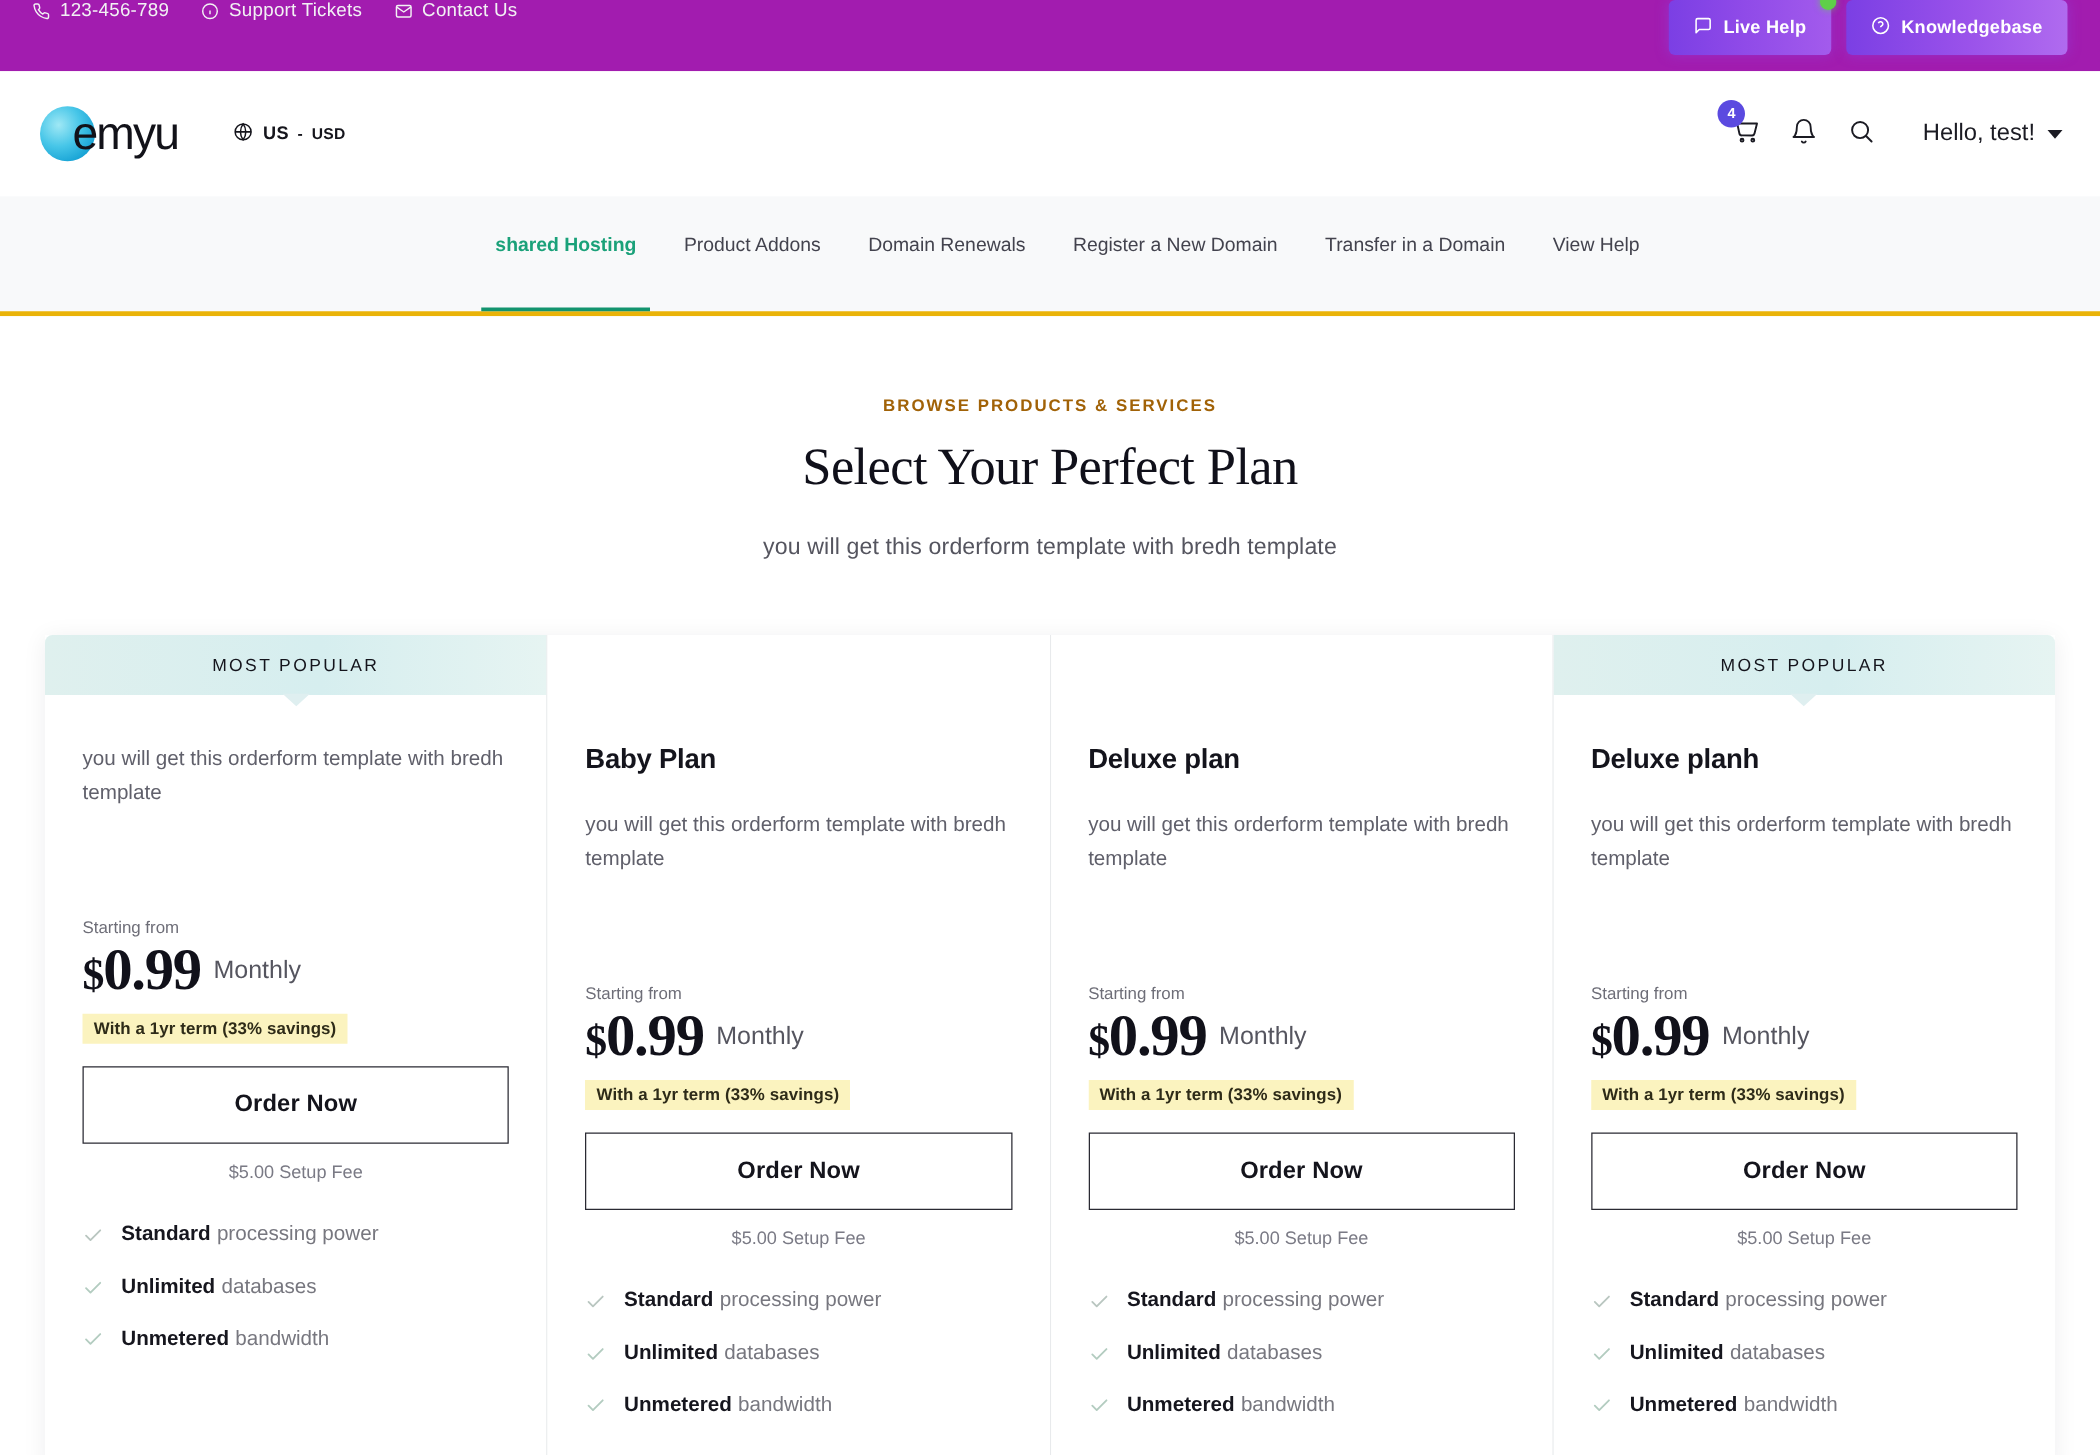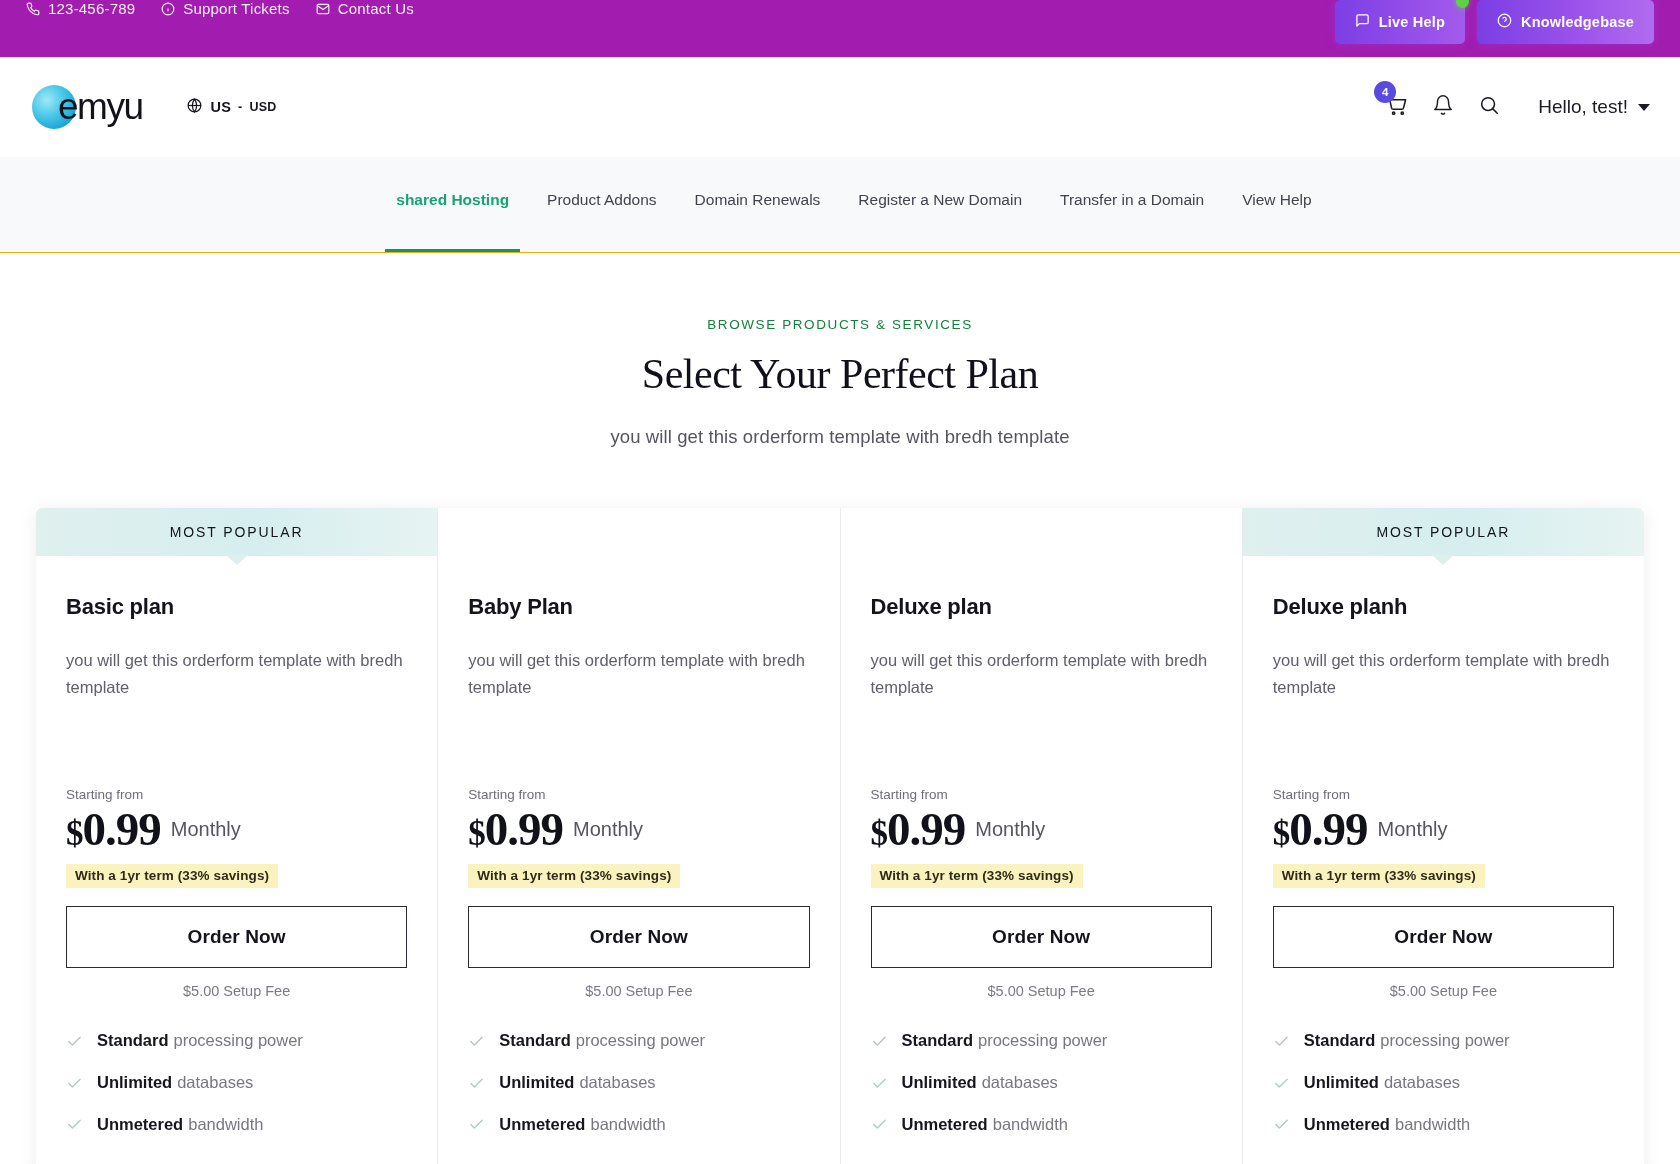--- a/index.html
+++ b/index.html
@@ -117,21 +117,21 @@
   }
 
   
   .subnav {
     background: #f8f9fa;
     height: 96px;
     display: flex;
     align-items: flex-end;
     justify-content: center;
     gap: 0;
-    border-bottom: 1px solid #eab308;
+    border-bottom: 4px solid #eab308;
     padding-left: 28px;
   }
   .subnav-inner { display: flex; align-items: flex-start; }
   .subtab {
     font-size: 15.5px;
     color: #43434e;
     padding: 34px 19px 0 19px;
     height: 95px;
     cursor: pointer;
     position: relative;
@@ -146,23 +146,23 @@
     position: absolute;
     left: 8px; right: 8px; bottom: 0;
     height: 3px;
     background: #13946e;
   }
 
   
   .hero { text-align: center; padding: 64px 0 60px; background: #fff; }
   .eyebrow {
     font-size: 13.5px;
-    font-weight: 400;
+    font-weight: 700;
     letter-spacing: 1.6px;
-    color: #15803d;
+    color: #a16207;
     margin-bottom: 18px;
   }
   .hero-title {
     font-family: "Liberation Serif", "DejaVu Serif", serif;
     font-size: 42px;
     font-weight: 400;
     letter-spacing: -.5px;
     color: #10101a;
     margin-bottom: 28px;
   }
@@ -426,21 +426,20 @@
   <div class="eyebrow">BROWSE PRODUCTS &amp; SERVICES</div>
   <h1 class="hero-title">Select Your Perfect Plan</h1>
   <div class="hero-sub">you will get this orderform template with bredh template</div>
 </div>
 
 <div class="pricing">
 
   <div class="card">
     <div class="banner popular">MOST POPULAR</div>
     <div class="card-body">
-      <div class="plan-name">Basic plan</div>
       <div class="plan-desc">you will get this orderform template with bredh template</div>
       <div class="starting">Starting from</div>
       <div class="price-row">
         <div class="price"><span class="cur">$</span><span>0.99</span></div>
         <div class="cycle">Monthly</div>
       </div>
       <div class="savings">With a 1yr term (33% savings)</div>
       <button class="order-btn">Order Now</button>
       <div class="setup-fee">$5.00 Setup Fee</div>
       <div class="features">

